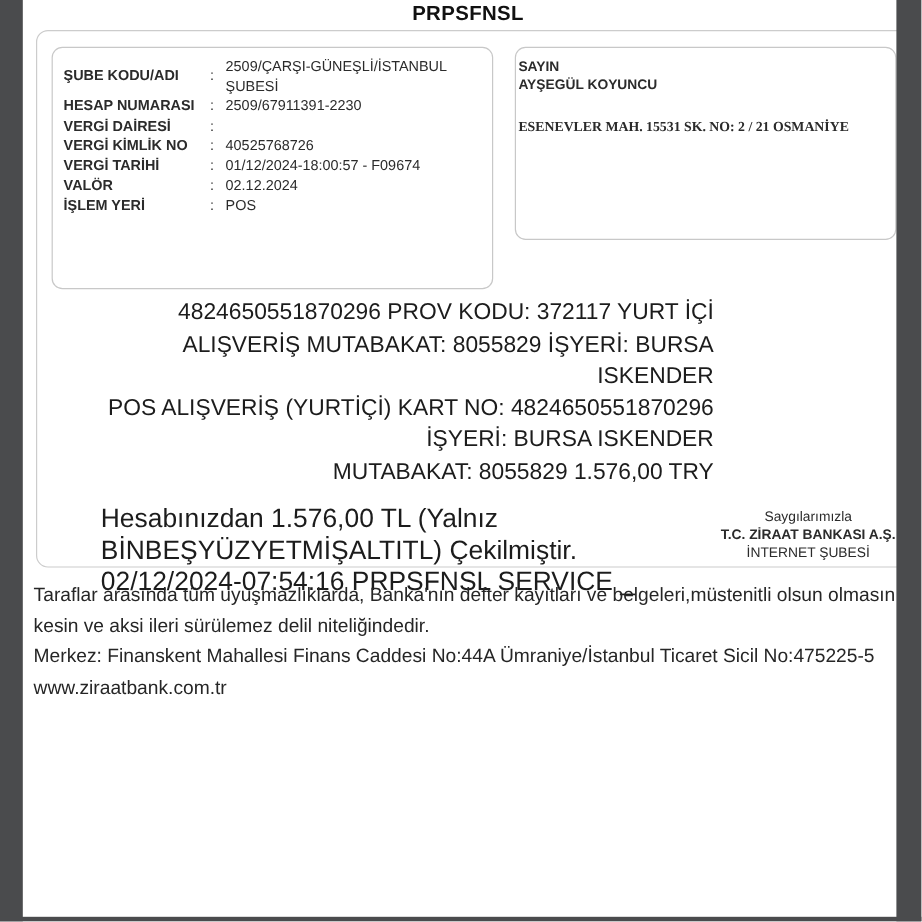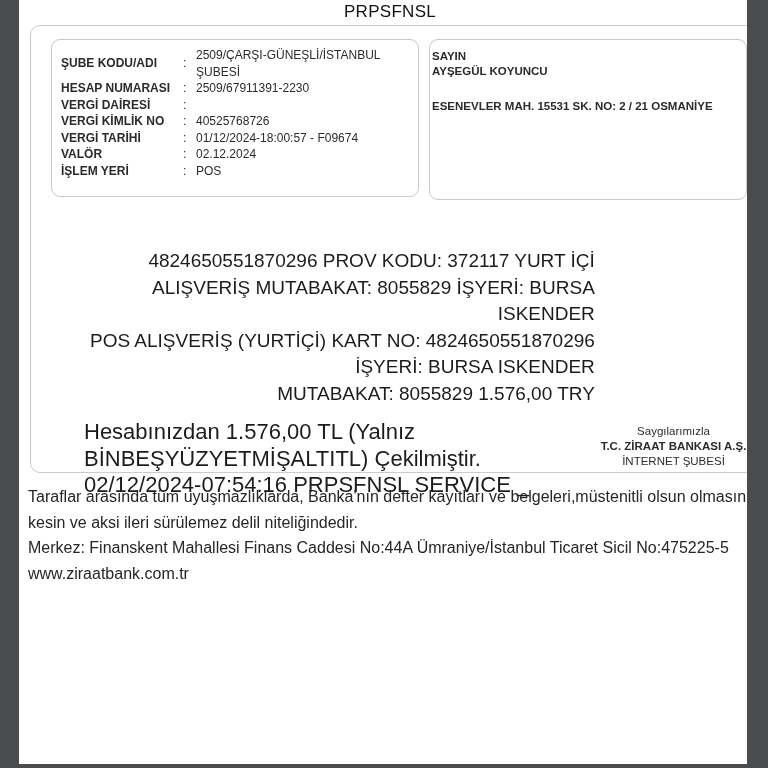--- a/index.html
+++ b/index.html
@@ -11,45 +11,45 @@
     color:#212121;
     overflow:hidden;
   }
   .frame-bar { position:absolute; top:0; height:768px; background:#4a4b4d; z-index:10; }
   .frame-left  { left:0; width:19px; }
   .frame-right { right:0; width:21px; }
   .frame-bottom { position:absolute; left:0; bottom:0; width:768px; height:4px; background:#4a4b4d; z-index:10; }
 
   .doc-title {
     position:absolute; left:19px; top:2px; width:742px;
-    text-align:center; font-weight:normal; font-size:17px; letter-spacing:0.3px;
+    text-align:center; font-weight:bold; font-size:17px; letter-spacing:0.3px;
     color:#111;
   }
 
   .receipt {
     position:absolute; left:30px; top:25px; width:730px; height:448px;
     border:1.5px solid #cccccc; border-radius:10px; background:#fff;
   }
 
   .info-box {
     position:absolute; top:13px;
     border:1.5px solid #c8c8c8; border-radius:9px; background:#fff;
   }
-  .account-box { left:20px; width:368px; height:158px; padding:7px 0 0 9px; }
+  .account-box { left:12px; width:368px; height:202px; padding:7px 0 0 9px; }
   .customer-box { left:398px; width:318px; height:161px; padding:9px 0 0 2px; }
 
   .acct-table { border-collapse:collapse; font-size:12px; line-height:16.5px; color:#2b2b2b; }
   .acct-table td { vertical-align:middle; padding:0; }
   .acct-table td.lbl { font-weight:bold; width:122px; white-space:nowrap; }
   .acct-table td.sep { width:13px; }
   .acct-table td.val { width:215px;margin-left:42px; }
 
   .customer-box { font-weight:bold; font-size:11.5px; line-height:15px; color:#2b2b2b; }
   .customer-gap { height:20px; }
-  .customer-address { white-space:nowrap; }
+  .customer-address { white-space:nowrap;font-family:Liberation Serif, serif; }
 
   .txn-block {
     position:absolute; left:59px; top:222px;
     font-size:19px; line-height:26.5px; color:#1c1c1c;
     white-space:nowrap;
     text-align:right;
   }
   .withdraw-block {
     position:absolute; left:53px; top:393px;
     font-size:22px; line-height:26.5px; color:#1c1c1c;

